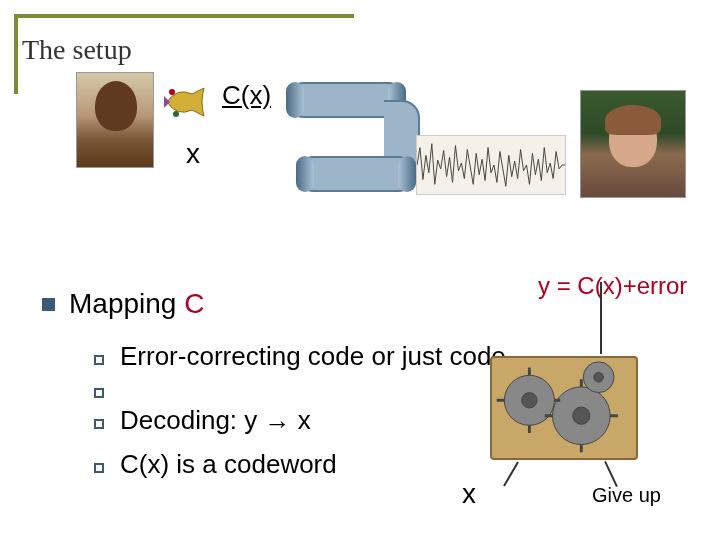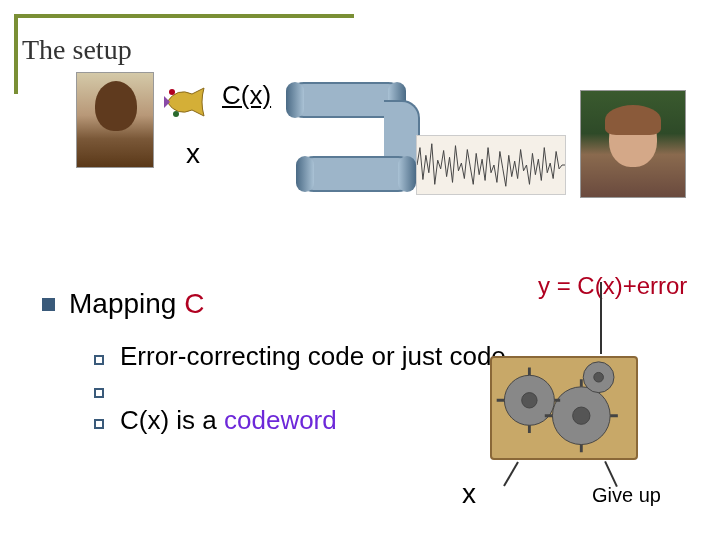--- a/index.html
+++ b/index.html
@@ -27,21 +27,21 @@
   .photo-right::before { content:""; position:absolute; top:20px; left:28px; width:48px; height:56px; background:#d4a888; border-radius:50% 50% 45% 45%; }
   .photo-right::after { content:""; position:absolute; top:14px; left:24px; width:56px; height:30px; background:#8a5a3a; border-radius:50% 50% 20% 20%; }
   .eq-label { position: absolute; top: 254px; left: 538px; font-size: 24px; color: #b00020; margin-top: 18px; }
   .eq-line { position: absolute; top: 282px; left: 600px; width: 2px; height: 72px; background: #333; }
   .mapping { position: absolute; top: 288px; left: 42px; font-size: 28px; }
   .mapping .sq { display:inline-block; width:13px; height:13px; background:#3a5a7a; margin-right:14px; vertical-align:2px; }
   .mapping .c-red { color: #b00020; }
   .bullets { position: absolute; top: 334px; left: 94px; font-size: 26px; line-height: 1.7; }
   .bullets .row { display: flex; align-items: baseline; }
   .bullets .sq { display:inline-block; width:10px; height:10px; border:2px solid #3a5a7a; margin-right: 16px; margin-top:10px; }
-  .bullets .cw { color: #6d28d9; }
+  .bullets .cw { color: #000000; }
   .x-out { position: absolute; top: 478px; left: 462px; font-size: 28px; }
   .giveup { position: absolute; top: 484px; left: 592px; font-size: 20px; text-align: center; }
   .gears { position: absolute; top: 356px; left: 490px; width: 148px; height: 104px; background: #c8a868; border: 2px solid #8a6838; border-radius: 4px; overflow:hidden; }
   .gears svg { width:100%; height:100%; }
   .gear-line1 { position: absolute; top: 460px; left: 510px; width: 2px; height: 28px; background:#333; transform: rotate(30deg); }
   .gear-line2 { position: absolute; top: 460px; left: 610px; width: 2px; height: 28px; background:#333; transform: rotate(-25deg); }
 </style>
 </head>
 <body>
 
@@ -88,20 +88,24 @@
 <div class="bullets">
   <div class="row">
       <span class="sq"></span>
       <span>Error-correcting code or just code</span>
     </div>
   <div class="row">
       <span class="sq"></span>
     </div>
   <div class="row">
       <span class="sq"></span>
+      <span><span>Decoding: y </span><span>→</span><span> x</span></span>
+    </div>
+  <div class="row">
+      <span class="sq"></span>
       <span><span>C(x) is a </span><span class="cw">codeword</span></span>
     </div>
 </div>
 
 <div class="gears">
   <svg viewBox="0 0 148 104">
     <g fill="#888" stroke="#444" stroke-width="1">
       <circle cx="38" cy="44" r="26"></circle>
         <circle cx="38" cy="44" r="8" fill="#555"></circle>
       <circle cx="92" cy="60" r="30"></circle>

